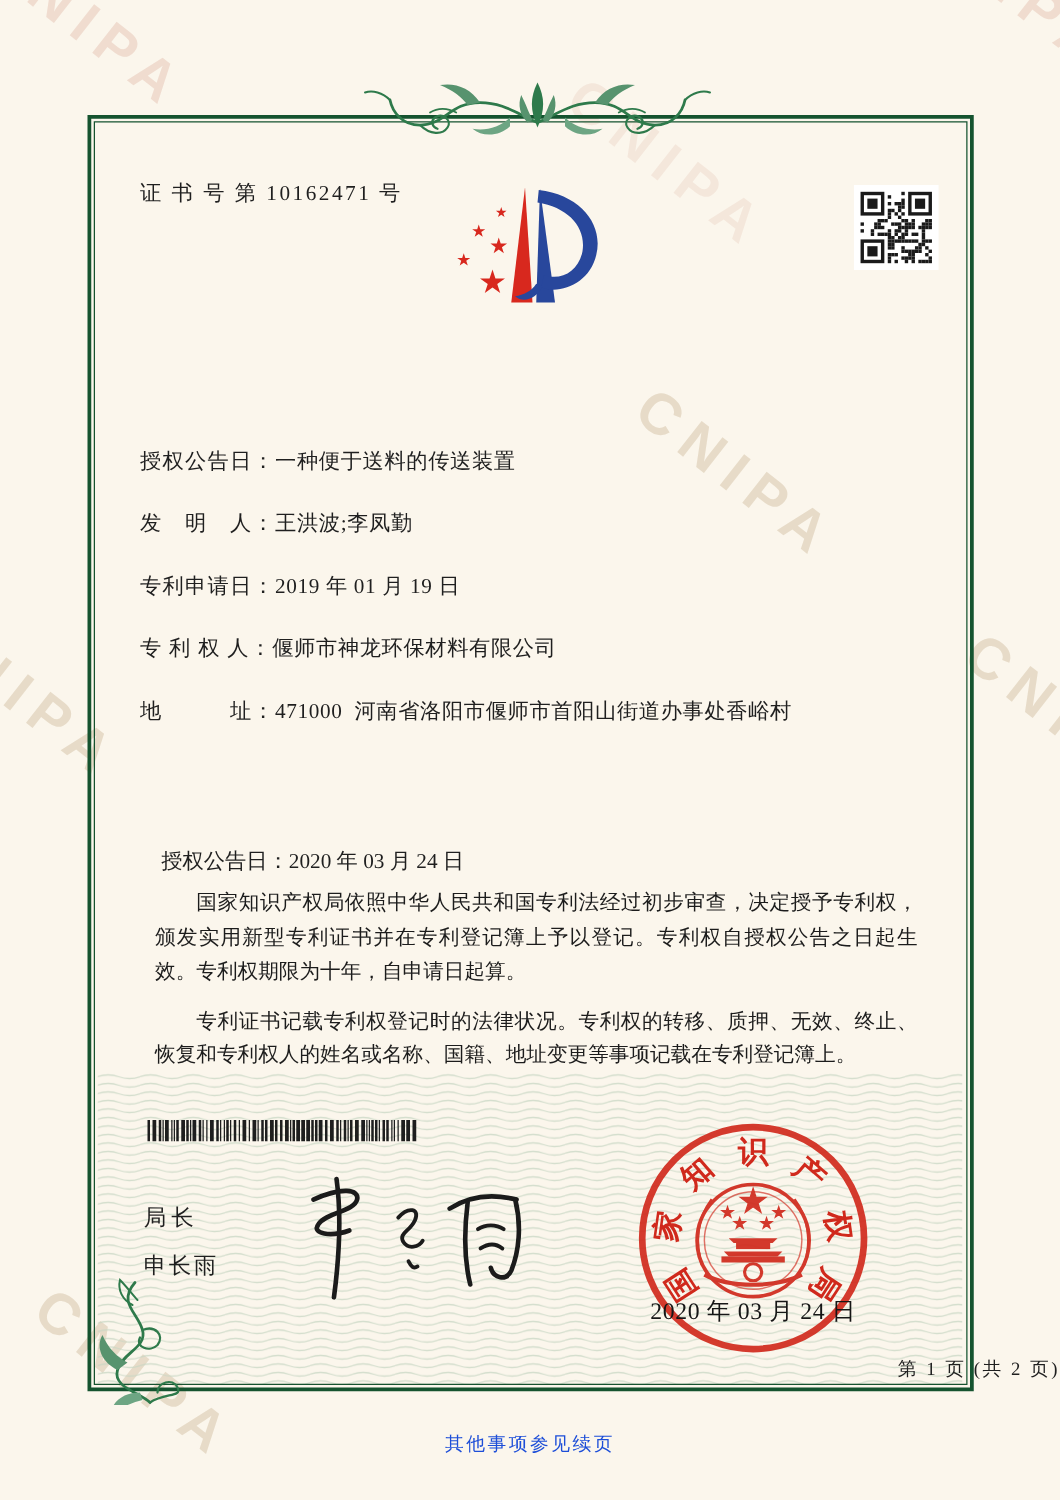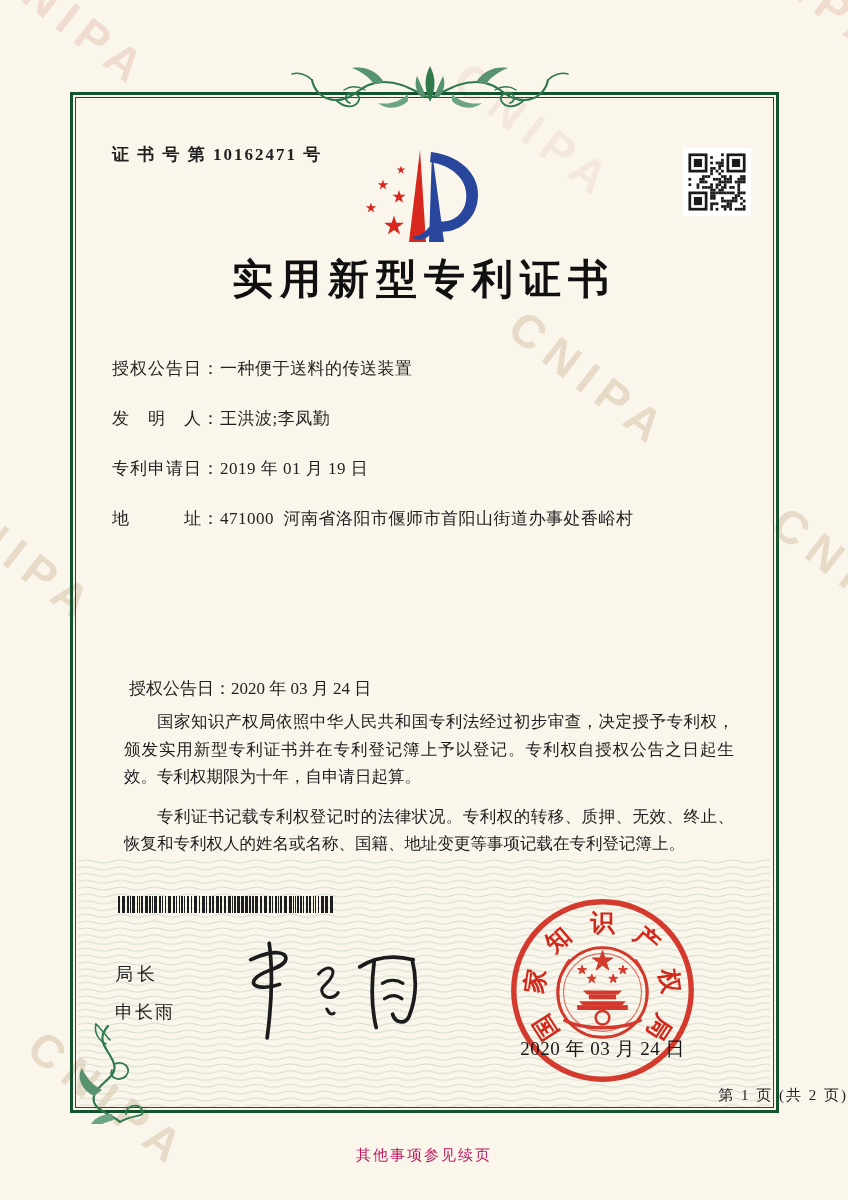--- a/index.html
+++ b/index.html
@@ -29,41 +29,41 @@
     position:absolute;left:2px;top:2px;right:2px;bottom:2px;
     border:1px solid #15532f;
   }
   
   .waves{position:absolute;left:78px;top:858px;z-index:1;}
   
   .orn-top{position:absolute;left:290px;top:58px;z-index:3;}
   .orn-corner{position:absolute;left:54px;top:1022px;z-index:3;}
   
   .ct{position:absolute;z-index:4;color:#1f1f1f;}
-  .cert-no{left:112px;top:143px;font-size:17px;letter-spacing:2px;font-weight:bold;}
+  .cert-no{left:112px;top:143px;font-size:17px;letter-spacing:2px;}
   .logo{left:335px;top:140px;}
   .qr{left:683px;top:148px;}
   .title{left:0;right:0;top:252px;text-align:center;font-size:41px;font-weight:bold;letter-spacing:7px;color:#101010;}
   .fields{left:112px;top:357px;width:640px;}
   .frow{height:50px;font-size:17px;white-space:pre;}
   .flabel{letter-spacing:1px;}
   .fval{white-space:pre;letter-spacing:0.5px;}
   .grant{left:112px;top:657px;width:660px;font-size:17px;white-space:pre;}
   .grant-no{position:absolute;left:326px;top:0;white-space:pre;}
   .body-text{left:112px;top:696px;width:634px;font-size:16.5px;line-height:27.5px;text-align:justify;color:#1c1c1c;}
   .body-text p{margin:12px;text-indent:2em;}
   .barcode{left:118px;top:896px;width:222px;height:17px;font-size:0;}
   .barcode .bar{display:inline-block;height:17px;background:#1e1e1e;vertical-align:top;}
   .sig-title{left:115px;top:962px;font-size:18px;letter-spacing:4px;}
   .sig-name{left:115px;top:1000px;font-size:18px;letter-spacing:2px;}
   .sig-script{left:218px;top:935px;}
   .seal{left:505px;top:893px;z-index:5;}
   .seal-date{left:505px;top:1036px;width:195px;text-align:center;font-size:19px;color:#161616;z-index:6;letter-spacing:0.5px;white-space:pre;}
   .footer-page{left:0;right:0;top:1086px;text-align:right;font-size:15px;letter-spacing:2px;}
-  .bottom-note{left:0;right:0;top:1146px;text-align:center;font-size:15px;letter-spacing:2px;color:#be185d;}
+  .bottom-note{left:0;right:0;top:1146px;text-align:center;font-size:15px;letter-spacing:2px;color:#1d4ed8;}
 </style>
 </head>
 <body>
 
 <div id="page">
 
   <span class="wm wm-pink" style="left:-25px;top:-8px;">CNIPA</span>
   <span class="wm wm-pink-light" style="left:440px;top:104px;">CNIPA</span>
   <span class="wm wm-pink" style="left:715px;top:-38px;">CNIPA</span>
   <span class="wm wm-tan" style="left:495px;top:352px;">CNIPA</span>
@@ -253,26 +253,26 @@
       <rect x="10" y="22" width="1" height="1" fill="#1a1a1a"></rect>
       <rect x="12" y="22" width="1" height="1" fill="#1a1a1a"></rect>
       <rect x="15" y="22" width="1" height="1" fill="#1a1a1a"></rect>
       <rect x="17" y="22" width="1" height="1" fill="#1a1a1a"></rect>
       <rect x="19" y="22" width="1" height="1" fill="#1a1a1a"></rect>
       <rect x="20" y="22" width="1" height="1" fill="#1a1a1a"></rect>
       <rect x="21" y="22" width="1" height="1" fill="#1a1a1a"></rect>
       <rect x="22" y="22" width="1" height="1" fill="#1a1a1a"></rect>
     </svg>
 
-  <div class="ct title">实用新型专利证书</div>
 
   <div class="ct fields">
     <div class="frow"><span class="flabel">授权公告日：</span><span class="fval">一种便于送料的传送装置</span></div>
     <div class="frow"><span class="flabel">发　明　人：</span><span class="fval">王洪波;李凤勤</span></div>
     <div class="frow"><span class="flabel">专利申请日：</span><span class="fval">2019 年 01 月 19 日</span></div>
+    <div class="frow"><span class="flabel">专 利 权 人：</span><span class="fval">偃师市神龙环保材料有限公司</span></div>
     <div class="frow"><span class="flabel">地　　　址：</span><span class="fval">471000  河南省洛阳市偃师市首阳山街道办事处香峪村</span></div>
   </div>
 
   <div class="ct grant">
     <span>授权公告日：</span><span>2020 年 03 月 24 日</span>
   </div>
 
   <div class="ct body-text">
     <p>国家知识产权局依照中华人民共和国专利法经过初步审查，决定授予专利权，颁发实用新型专利证书并在专利登记簿上予以登记。专利权自授权公告之日起生效。专利权期限为十年，自申请日起算。</p>
     <p>专利证书记载专利权登记时的法律状况。专利权的转移、质押、无效、终止、恢复和专利权人的姓名或名称、国籍、地址变更等事项记载在专利登记簿上。</p>

